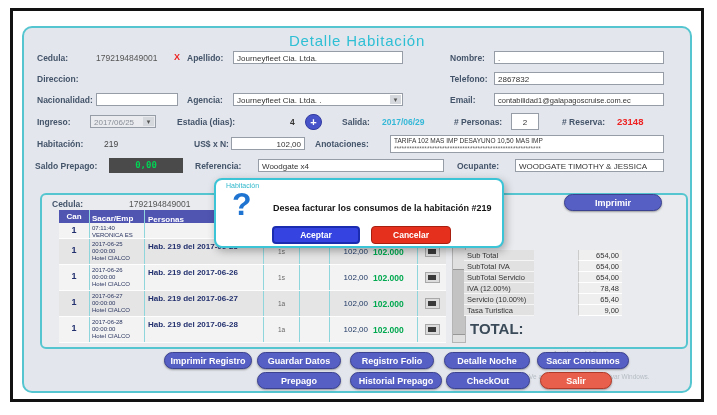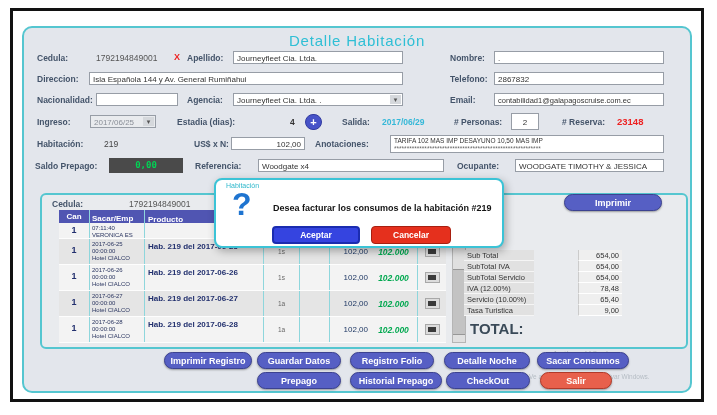--- a/index.html
+++ b/index.html
@@ -29,21 +29,21 @@
   .btn.red { background:#e8604c; border-color:#b03a2a; }
   .thead { display:flex; background:#5055b2; color:#fff; font-size:8px; font-weight:bold; height:13px; line-height:13px; }
   .trow { display:flex; border-bottom:1px solid #fdfdfd; }
   .trow.odd { background:#f3f3f3; } .trow.even { background:#e5e5e5; }
   .c-can  { width:31px;  text-align:center; border-right:1px solid #8ed6dc; }
   .c-fec  { width:55px;  border-right:1px solid #8ed6dc; padding:2px 2px; }
   .c-pro  { width:119px; border-right:1px solid #8ed6dc; padding:3px 3px 0; }
   .c-uni  { width:36px;  border-right:1px solid #8ed6dc; text-align:center; padding-top:9px; }
   .c-sp   { width:30px;  border-right:1px solid #8ed6dc; }
   .c-pre  { width:40px;  text-align:right; padding:8px 2px 0; }
-  .c-tot  { width:48px;  border-right:1px solid #8ed6dc; text-align:center; padding:8px 3px 0;font-style:italic; }
+  .c-tot  { width:48px;  border-right:1px solid #8ed6dc; text-align:left; padding:8px 3px 0; }
   .c-ico  { width:28px;  display:flex; align-items:center; justify-content:center; }
   .rcan { font-size:9px; font-weight:bold; color:#22306e; padding-top:6px; }
   .rfec { font-size:6px; line-height:7px; color:#2a3560; }
   .rpro { font-size:8px; font-weight:bold; color:#22306e; }
   .runi { font-size:6.5px; color:#666; }
   .rpre { font-size:8px; color:#1f3864; }
   .rtot { font-size:8.5px; font-weight:bold; color:#00a84f; }
   .icobox { width:15px; height:11px; background:#dcdcdc; border:1px solid #a8a8a8; display:flex; align-items:center; justify-content:center; }
   .icobox > div { width:8px; height:5px; background:#3a3a3a; }
   .sbar { width:14px; background:#e0e0e0; border:1px solid #b5b5b5; }
@@ -77,21 +77,20 @@
 
   <div class="abs lbl" style="left:13px;top:25px">Cedula:</div>
   <div class="abs val" style="left:72px;top:25px">1792194849001</div>
   <div class="abs redx" style="left:150px;top:24px">X</div>
   <div class="abs lbl" style="left:163px;top:25px">Apellido:</div>
   <div class="abs inp" style="left:209px;top:23px;width:170px">Journeyfleet Cia. Ltda.</div>
   <div class="abs lbl" style="left:426px;top:25px">Nombre:</div>
   <div class="abs inp" style="left:470px;top:23px;width:170px">.</div>
 
   <div class="abs lbl" style="left:13px;top:46px">Direccion:</div>
-  <div class="abs inp" style="left:65px;top:44px;width:314px">Isla Española 144 y Av. General Rumiñahui</div>
   <div class="abs lbl" style="left:426px;top:46px">Telefono:</div>
   <div class="abs inp" style="left:470px;top:44px;width:170px">2867832</div>
 
   <div class="abs lbl" style="left:13px;top:67px">Nacionalidad:</div>
   <div class="abs inp" style="left:72px;top:65px;width:82px"></div>
   <div class="abs lbl" style="left:163px;top:67px">Agencia:</div>
   <div class="abs inp" style="left:209px;top:65px;width:170px">
     <span>Journeyfleet Cia. Ltda. .</span>
     <span class="combo-arrow">▾</span>
   </div>
@@ -134,21 +133,21 @@
 
   <div class="abs lbl" style="left:28px;top:171px">Cedula:</div>
   <div class="abs val" style="left:105px;top:171px">1792194849001</div>
   <div class="abs redx" style="left:193px;top:170px">X</div>
   <div class="abs btn" style="left:540px;top:166px;width:98px">Imprimir</div>
 
   <div class="abs" style="left:35px;top:182px;width:387px">
     <div class="thead">
       <div class="c-can">Can</div>
       <div class="c-fec">Sacar/Emp</div>
-      <div class="c-pro">Producto</div>
+      <div class="c-pro">Personas</div>
       <div class="c-uni"></div>
       <div class="c-sp"></div>
       <div class="c-pre"></div>
       <div class="c-tot"></div>
       <div class="c-ico"></div>
     </div>
 
     <div class="trow odd" style="height:16px">
       <div class="c-can rcan" style="padding-top:2px">1</div>
       <div class="c-fec rfec">

